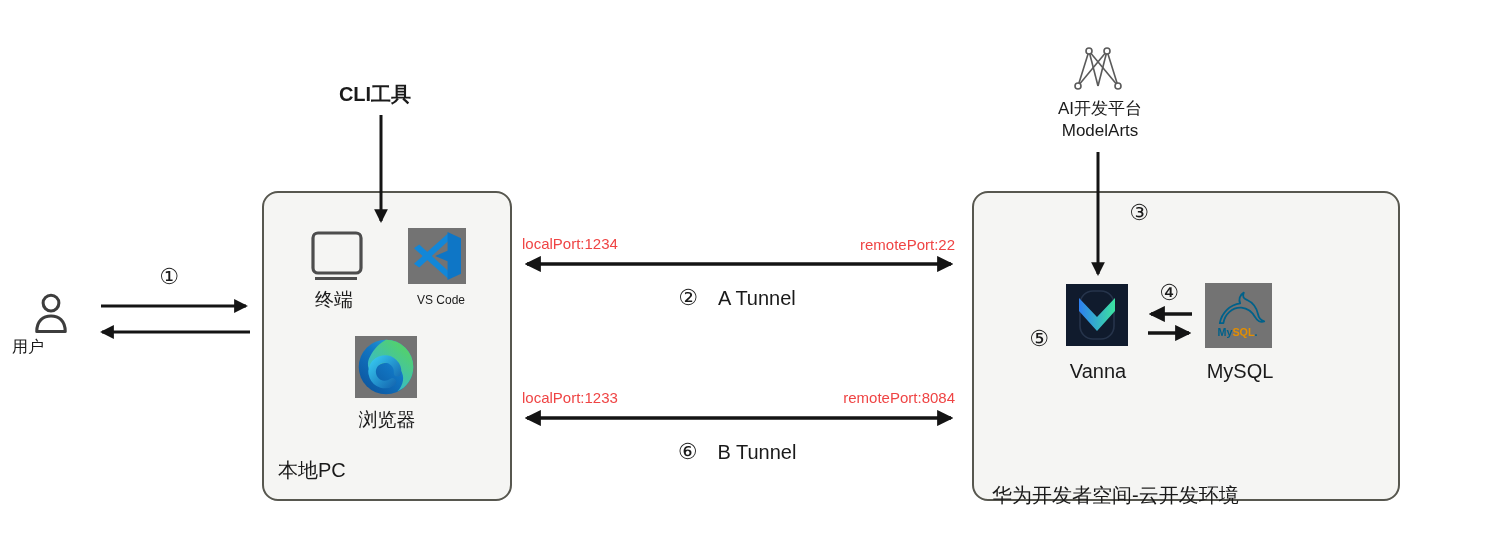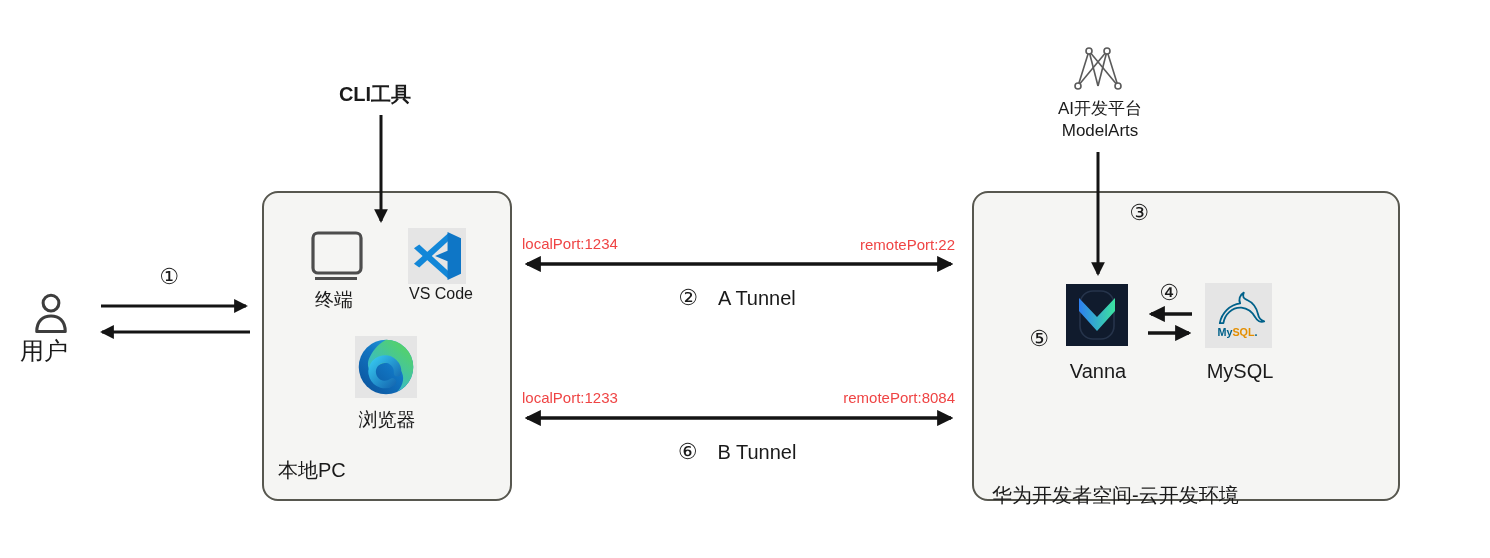--- a/index.html
+++ b/index.html
@@ -13,21 +13,21 @@
   .lbl{font-size:19px;line-height:1.2;white-space:nowrap;color:#1a1a1a;}
   .center{transform:translateX(-50%);text-align:center;}
   .rightalign{transform:translateX(-100%);}
   .bold{font-weight:bold;}
   .port{font-size:15px;color:#ef4444;}
   .badge{font-size:22px;color:#1a1a1a;}
   .caption{display:flex;gap:20px;align-items:baseline;font-size:19px;}
   .box-title{font-size:20px;}
   .small-lbl{font-size:17px;line-height:22px;}
 
-  .icon-tile{position:absolute;z-index:3;display:flex;align-items:center;justify-content:center;background:#e5e5e5;}
+  .icon-tile{position:absolute;z-index:3;display:flex;align-items:center;justify-content:center;background:#737373;}
   .vanna-tile{background:#101b2d;}
 </style>
 </head>
 <body>
 
 <div id="canvas">
 
   <div class="box" style="left:262px;top:191px;width:246px;height:306px;"></div>
   <div class="box" style="left:972px;top:191px;width:424px;height:306px;"></div>
 
@@ -52,41 +52,41 @@
     <line x1="1192" y1="314" x2="1151" y2="314" stroke="#141414" stroke-width="3.5" marker-end="url(#ah)"></line>
     <line x1="1148" y1="333" x2="1189" y2="333" stroke="#141414" stroke-width="3.5" marker-end="url(#ah)"></line>
   </svg>
 
   <div class="node" style="left:32px;top:292px;width:38px;height:44px;">
     <svg width="38" height="44" viewBox="0 0 40 46">
       <circle cx="20" cy="11.5" r="8.3" fill="none" stroke="#3d3d3d" stroke-width="3.2"></circle>
       <path d="M5 41.5 C 5 30 12 25 20 25 C 28 25 35 30 35 41.5 Z" fill="none" stroke="#3d3d3d" stroke-width="3.2" stroke-linejoin="round"></path>
     </svg>
   </div>
-  <div class="lbl" style="left:20px;top:337px;font-size:24px;text-align:center;">用户</div>
+  <div class="lbl" style="left:12px;top:337px;font-size:16px;text-align:center;">用户</div>
   <div class="lbl badge center" style="left:169px;top:264px;">①</div>
 
   <div class="lbl bold center" style="left:375px;top:82px;font-size:20px;">CLI工具</div>
 
   <div class="node" style="left:311px;top:231px;width:52px;height:50px;">
     <svg width="52" height="50" viewBox="0 0 52 50">
       <rect x="2" y="2" width="48" height="40" rx="5" fill="#f5f5f3" stroke="#4d4d4d" stroke-width="3.2"></rect>
       <line x1="4" y1="47.5" x2="46" y2="47.5" stroke="#4d4d4d" stroke-width="3.2"></line>
     </svg>
   </div>
   <div class="lbl center" style="left:334px;top:289px;">终端</div>
 
   <div class="icon-tile" style="left:408px;top:228px;width:58px;height:56px;">
     <svg width="48" height="48" viewBox="0 0 100 100">
       <polygon points="2,66 13,74 74,18 74,2" fill="#1287d8"></polygon>
       <polygon points="2,34 13,26 74,82 74,98" fill="#1287d8"></polygon>
       <path d="M72 0 L100 13 L100 87 L72 100 L72 61 L46 50 L72 39 Z" fill="#0e76c6"></path>
     </svg>
   </div>
-  <div class="lbl center" style="left:441px;top:284px;font-size:16px;">VS Code</div>
+  <div class="lbl center" style="left:441px;top:293px;font-size:12px;">VS Code</div>
 
   <div class="icon-tile" style="left:355px;top:336px;width:62px;height:62px;">
     <svg width="58" height="58" viewBox="0 0 100 100">
       <defs>
         <linearGradient id="eg1" x1="0%" y1="100%" x2="90%" y2="0%">
           <stop offset="0%" stop-color="#0b4f97"></stop>
             <stop offset="55%" stop-color="#1175c2"></stop>
             <stop offset="100%" stop-color="#2fb3e8"></stop>
         </linearGradient>
         <linearGradient id="eg2" x1="10%" y1="90%" x2="80%" y2="0%">

